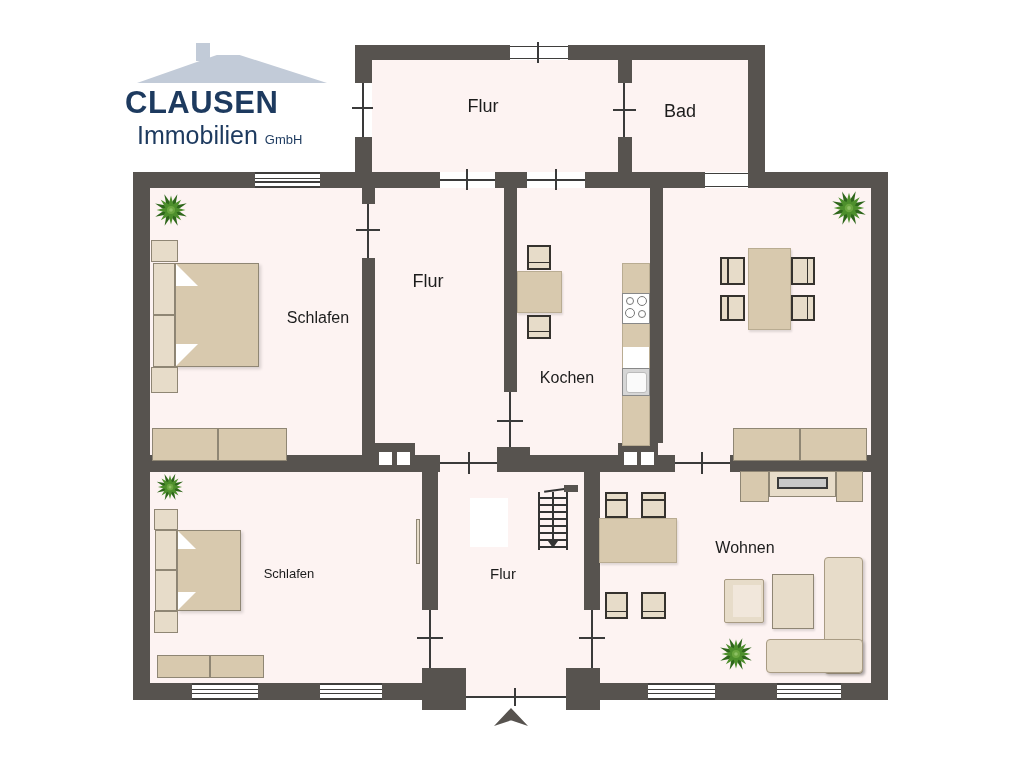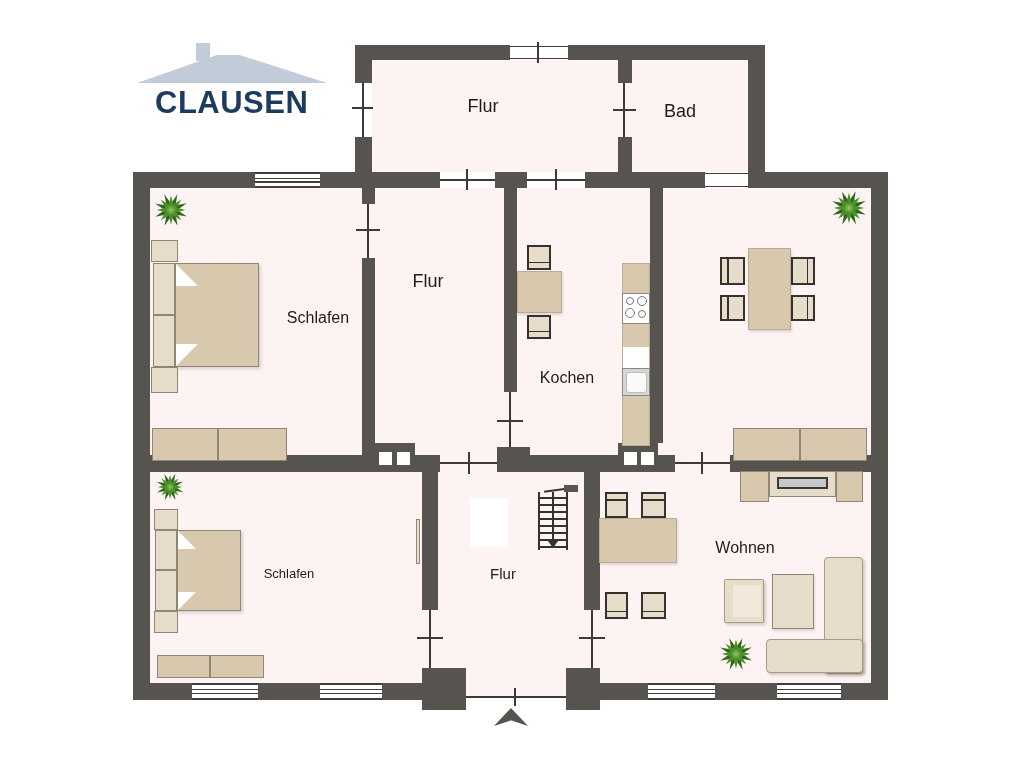--- a/index.html
+++ b/index.html
@@ -29,21 +29,25 @@
   .logo-navy{color:var(--navy,#1d3a5f);}
 </style>
 </head>
 <body>
 
 <div id="canvas">
 
   <div class="abs" style="left:120px;top:35px;width:220px;height:125px;">
     <div class="abs" style="left:76px;top:8px;width:14px;height:18px;background:var(--roof);"></div>
     <div class="abs" style="left:17px;top:20px;width:190px;height:28px;background:var(--roof);clip-path:polygon(0 100%,42% 0,54% 0,100% 100%);"></div>
-    <div class="abs logo-navy" style="left:35px;top:50px;font-size:31px;font-weight:bold;letter-spacing:0.5px;">CLAUSEN</div>
+    <div class="abs logo-navy" style="left:5px;top:50px;font-size:31px;font-weight:bold;letter-spacing:0.5px;">CLAUSEN</div>
+    <div class="abs logo-navy" style="left:17px;top:86px;font-size:25px;">
+      <span>Immobilien</span>
+      <span style="font-size:13px;">GmbH</span>
+    </div>
   </div>
 
   <div class="floor" style="left:372px;top:60px;width:376px;height:112px;"></div>
 
   <div class="wall" style="left:355px;top:45px;width:155px;height:15px;"></div>
   <div class="winv" style="left:510px;top:46px;width:58px;height:13px;"></div>
   <div class="tick" style="left:537px;top:42px;width:2px;height:21px;"></div>
   <div class="wall" style="left:568px;top:45px;width:197px;height:15px;"></div>
 
   <div class="wall" style="left:355px;top:45px;width:17px;height:38px;"></div>

